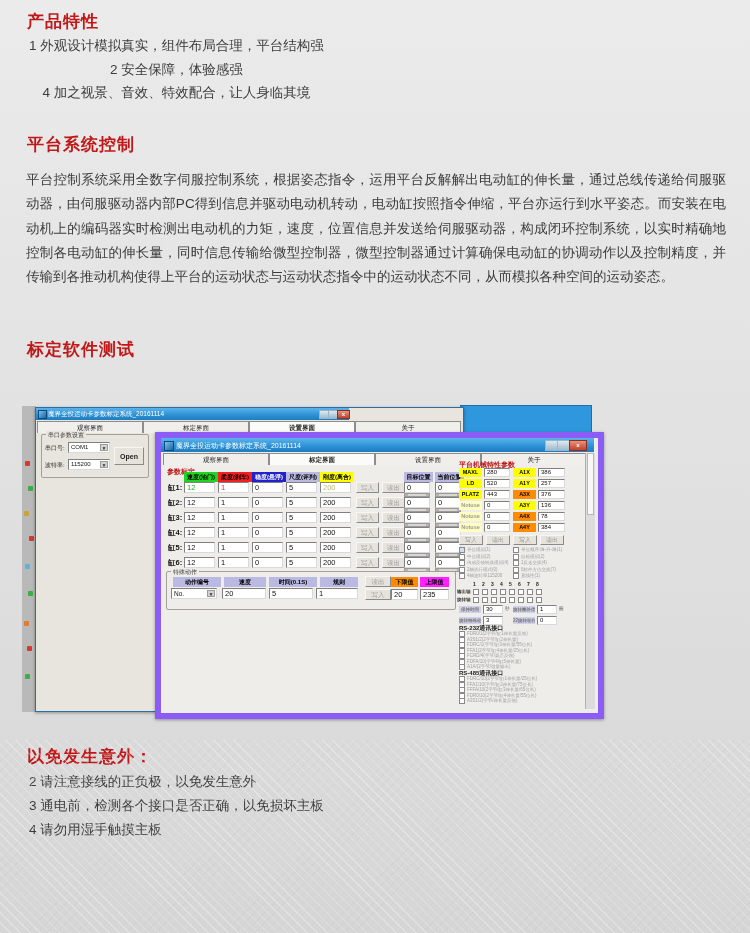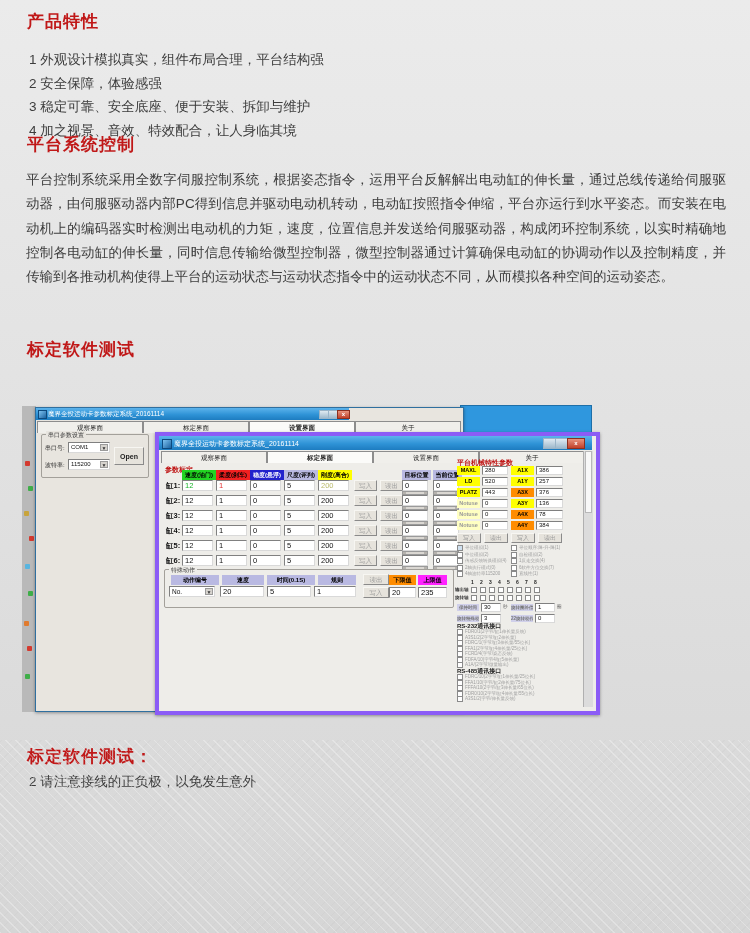--- a/index.html
+++ b/index.html
@@ -46,24 +46,23 @@
         border:1px solid #9a9a9a;box-sizing:border-box;}
   .cb{display:inline-block;width:4px;height:4px;background:#fff;border:1px solid #8a8a8a;vertical-align:middle;margin-right:2px;}
   .tinyline{white-space:nowrap;color:#a0a0a0;font-size:4.5px;line-height:5px;overflow:hidden;}
   .scroll{background:#dcdcdc;border-left:1px solid #b0b0b0;}
   .thumb{background:#f8f8f8;border:1px solid #b8b8b8;box-sizing:border-box;}
 </style>
 </head>
 <body>
 
 <div class="abs sec-title" style="left:27px;top:10px;">产品特性</div>
-<div class="abs" style="left:29px;top:48px;">
+<div class="abs" style="left:29px;top:34px;text-align:center;">
     <div class="tick">1  外观设计模拟真实，组件布局合理，平台结构强</div>
     <div class="tick">2  安全保障，体验感强</div>
-    <div class="tick">3  稳定可靠、安全底座、便于安装、拆卸与维护</div>
     <div class="tick">4  加之视景、音效、特效配合，让人身临其境</div>
   </div>
 
 <div class="abs sec-title" style="left:27px;top:133px;">平台系统控制</div>
 <div class="abs para" style="left:26px;top:168px;width:700px;">平台控制系统采用全数字伺服控制系统，根据姿态指令，运用平台反解解出电动缸的伸长量，通过总线传递给伺服驱动器，由伺服驱动器内部PC得到信息并驱动电动机转动，电动缸按照指令伸缩，平台亦运行到水平姿态。而安装在电动机上的编码器实时检测出电动机的力矩，速度，位置信息并发送给伺服驱动器，构成闭环控制系统，以实时精确地控制各电动缸的伸长量，同时信息传输给微型控制器，微型控制器通过计算确保电动缸的协调动作以及控制精度，并传输到各推动机构使得上平台的运动状态与运动状态指令中的运动状态不同，从而模拟各种空间的运动姿态。</div>
 
 <div class="abs sec-title" style="left:27px;top:338px;">标定软件测试</div>
 
 <div class="abs shot">
 
@@ -103,21 +102,21 @@
       </div>
       <div class="abs" style="left:3px;top:26px;font-size:6px;color:#222;">波特率:</div>
       <div class="abs sunken" style="left:26px;top:24px;width:42px;height:11px;font-size:6px;line-height:9px;">
         <span>115200</span>
         <span class="combo-arrow">▼</span>
       </div>
       <div class="abs btn3d" style="left:72px;top:12px;width:30px;height:18px;font-size:7px;font-weight:bold;line-height:17px;color:#222;">Open</div>
     </div>
   </div>
 
-  <div class="abs win" style="left:155px;top:34px;width:437px;height:275px;background:#eeede9;border:4px solid #8b5cf6;">
+  <div class="abs win" style="left:155px;top:34px;width:437px;height:275px;background:#eeede9;border:6px solid #8b5cf6;">
     <div class="abs tbar" style="left:0;top:0;width:433px;height:14px;">
       <div class="abs appicon" style="left:3px;top:3px;width:8px;height:8px;"></div>
       <div class="abs tbar-title" style="left:15px;top:3px;width:300px;font-size:7px;">魔界全投运动卡参数标定系统_20161114</div>
       <div class="abs capbtn" style="left:384px;top:2px;width:11px;height:9px;"></div>
       <div class="abs capbtn" style="left:396px;top:2px;width:11px;height:9px;"></div>
       <div class="abs capbtn close" style="left:408px;top:2px;width:16px;height:9px;line-height:9px;">x</div>
     </div>
     <div class="abs tabs" style="left:2px;top:15px;width:424px;height:12px;">
         <div class="tab" style="width: 106px; font-size: 6.5px; line-height: 11px;">观察界面</div>
         <div class="tab sel" style="width: 106px; font-size: 6.5px; line-height: 11px;">标定界面</div>
@@ -352,18 +351,20 @@
         <div class="abs tinyline" style="left: 298px; top: 254.5px; width: 110px;"><span class="cb"></span>FDR0/10(2字节/缸4伸长量/55位长)</div>
         <div class="abs tinyline" style="left: 298px; top: 260px; width: 110px;"><span class="cb"></span>A3S1/2(字节/伸长量反馈)</div>
       </div>
 
     <div class="abs scroll" style="left:424px;top:15px;width:9px;height:256px;">
       <div class="thumb" style="position:absolute;left:1px;top:0;width:7px;height:62px;"></div>
     </div>
   </div>
 </div>
 
-<div class="abs sec-title" style="left:27px;top:745px;">标定软件测试：</div>
+<div class="abs sec-title" style="left:27px;top:745px;">以免发生意外：</div>
 <div class="abs" style="left:29px;top:770px;">
     <div class="tick" style="height: 24px; line-height: 24px;">2  请注意接线的正负极，以免发生意外</div>
+    <div class="tick" style="height: 24px; line-height: 24px;">3  通电前，检测各个接口是否正确，以免损坏主板</div>
+    <div class="tick" style="height: 24px; line-height: 24px;">4  请勿用湿手触摸主板</div>
   </div>
 
 <div class="abs bottom-pattern"></div>
 
 </body></html>

